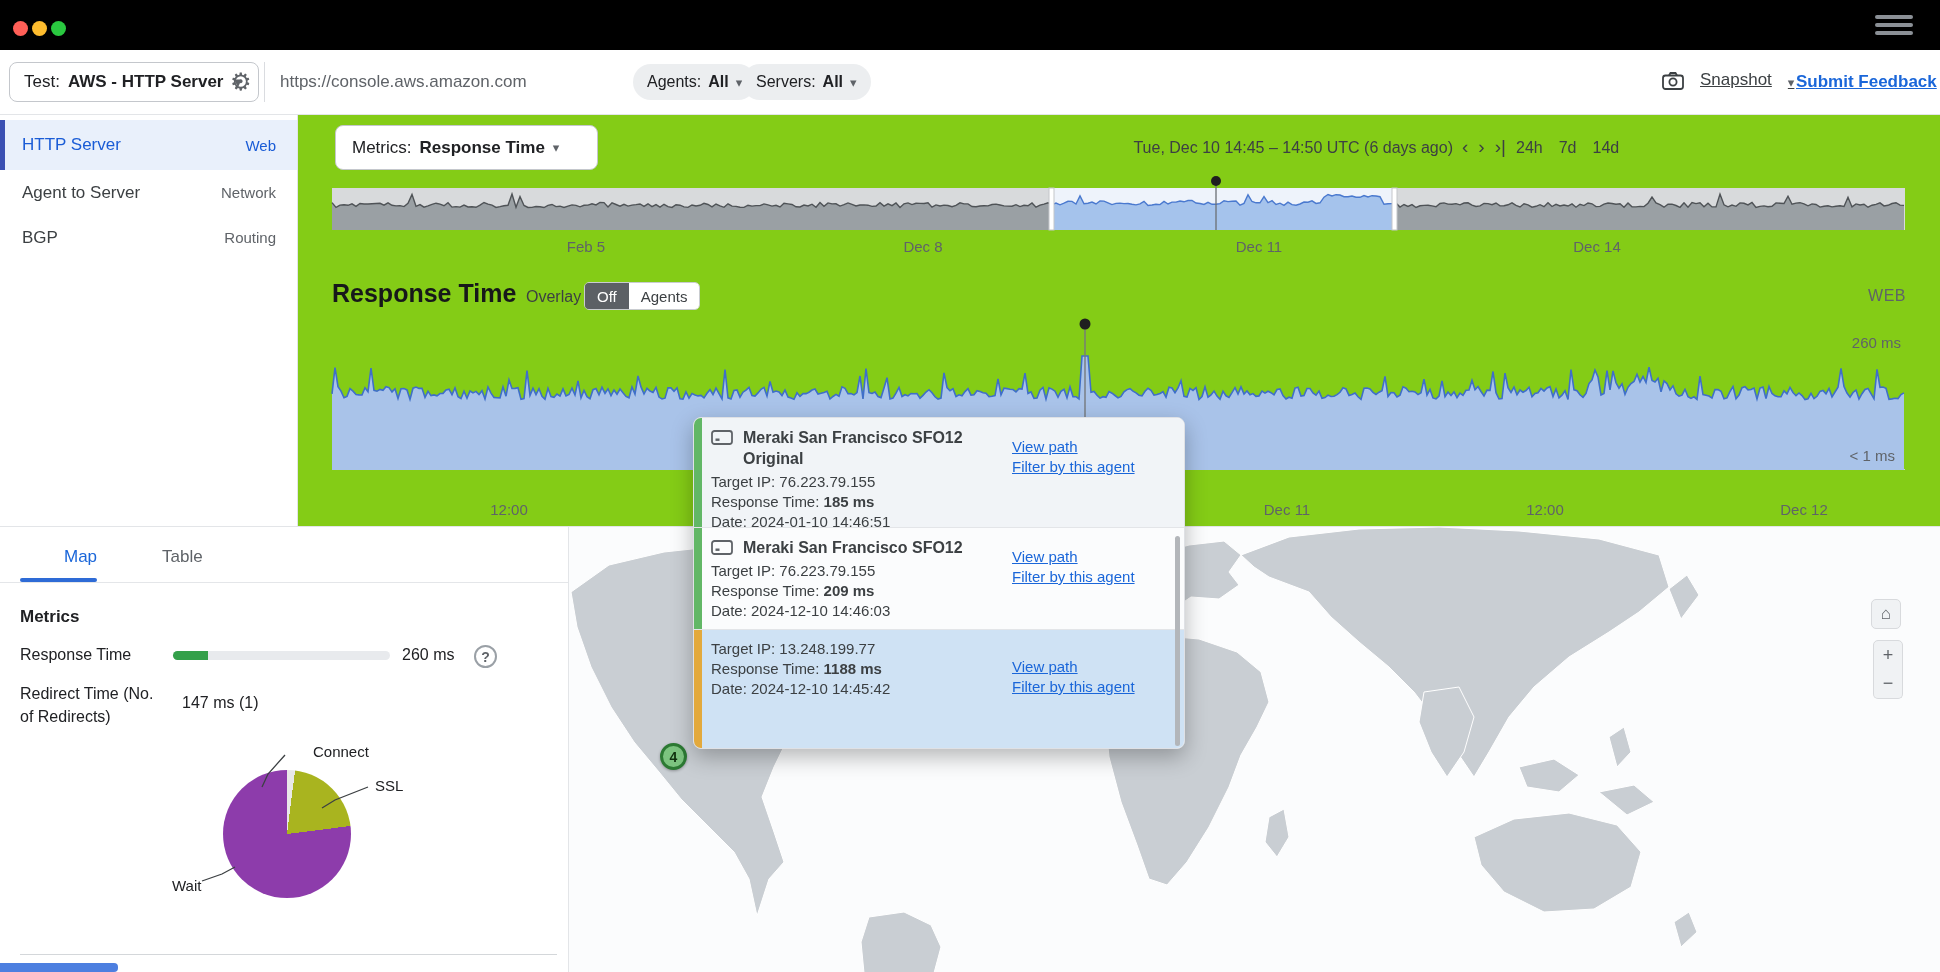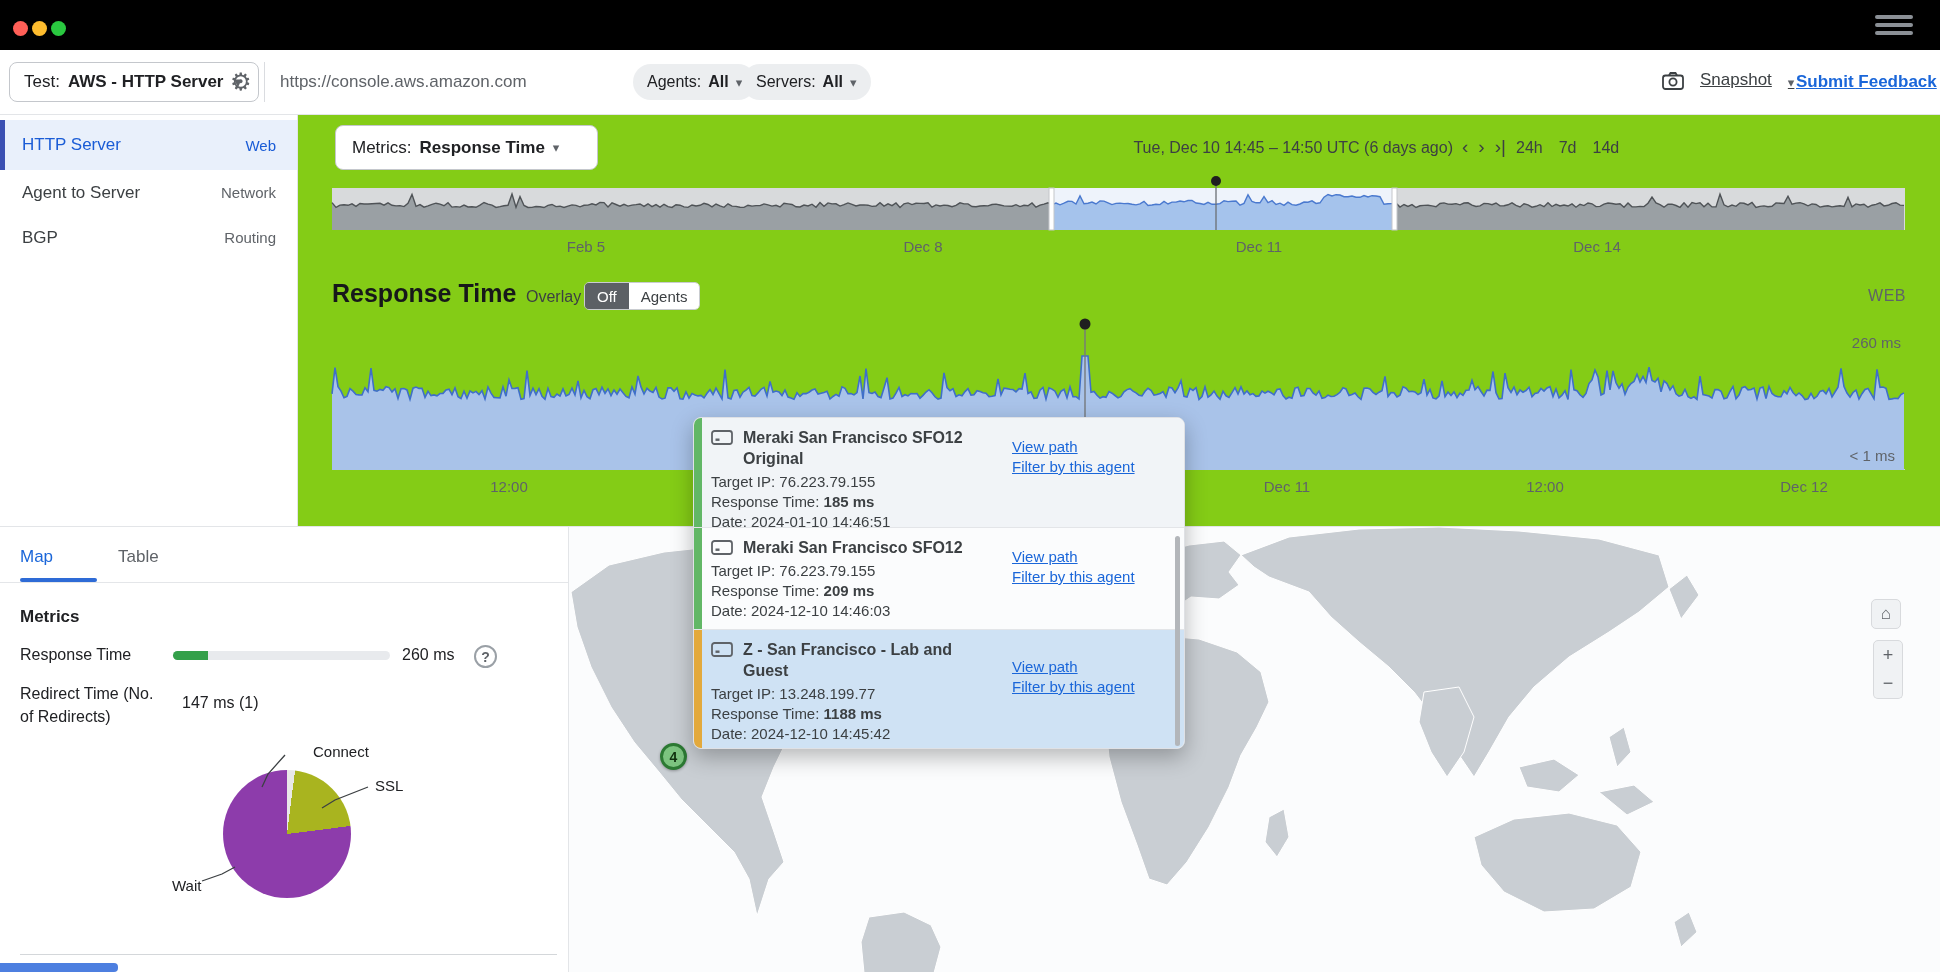--- a/index.html
+++ b/index.html
@@ -59,21 +59,21 @@
   .overlay-toggle { position:absolute; left:584px; top:282px; height:28px; display:flex; border:1px solid #c9ccd0; border-radius:5px; overflow:hidden; font-size:15px; }
   .overlay-toggle .seg { display:flex; align-items:center; padding:0 12px; cursor:pointer; background:#fff; color:#3c4043; }
   .overlay-toggle .seg.sel { background:#5c6065; color:#fff; }
   .web-badge { position:absolute; right:34px; top:287px; font-size:16px; color:#5f6368; letter-spacing:0.5px; }
 
   
   .main-chart { position:absolute; left:332px; top:353px; width:1573px; height:117px; border-bottom:1px solid #d0d3d6; }
   .main-chart svg { overflow:visible; }
   .ymax { position:absolute; right:39px; top:334px; font-size:15px; color:#5f6368; }
   .ymin { position:absolute; right:45px; top:447px; font-size:15px; color:#5f6368; z-index:2; }
-  .xtick { position:absolute; top:478px; transform:translateX(-50%); font-size:15px; color:#5f6368; }
+  .xtick { position:absolute; top:501px; transform:translateX(-50%); font-size:15px; color:#5f6368; }
 
   
   .popup { position:absolute; left:693px; top:417px; width:492px; height:332px; background:#fff; border:1px solid #dfe1e5; border-radius:8px; box-shadow:0 8px 22px rgba(0,0,0,.28); z-index:5; overflow:hidden; }
   .agent-card { position:relative; display:flex; }
   .agent-card .accent { width:8px; flex:0 0 8px; }
   .agent-card.c1 { height:110px; background:#f1f4f7; border-bottom:1px solid #e3e5e8; }
   .agent-card.c1 .accent { background:#62b766; }
   .agent-card.c2 { height:102px; background:#fbfcfd; border-bottom:1px solid #e3e5e8; }
   .agent-card.c2 .accent { background:#62b766; }
   .agent-card.c3 { height:120px; background:#cfe2f4; }
@@ -84,21 +84,21 @@
   .agent-icon { margin-top:3px; flex:0 0 auto; }
   .agent-line b { font-weight:bold; }
   .card-links { position:absolute; left:318px; top:20px; display:flex; flex-direction:column; gap:3px; font-size:15px; }
   .agent-card.c3 .card-links { top:28px; }
   .card-links a { color:#1a66d9; text-decoration:underline; cursor:pointer; }
   .popup-scroll { position:absolute; right:4px; top:118px; width:5px; height:210px; background:#b3b6ba; border-radius:3px; }
 
   
   .left-panel { position:absolute; left:0; top:526px; width:569px; height:446px; background:#fff; border-top:1px solid #e3e5e8; border-right:1px solid #e3e5e8; }
   .tabs-row { position:relative; height:56px; border-bottom:1px solid #e4e6e9; }
-  .tab { position:absolute; top:20px; font-size:17px; cursor:pointer; }
+  .tab { position:absolute; top:20px; font-size:17px; cursor:pointer;margin-left:44px; }
   .tab.map { left:20px; color:#1a66d9; }
   .tab.table { left:118px; color:#5f6368;text-align:right; }
   .tab-underline { position:absolute; left:20px; top:51px; width:77px; height:4px; background:#2e6bd6; border-radius:2px; }
   .metrics-head { position:absolute; left:20px; top:80px; font-size:17px; font-weight:bold; color:#202124; }
   .m-label { position:absolute; font-size:16px; color:#202124; }
   .progress-track { position:absolute; left:173px; top:124px; width:217px; height:9px; background:#e8eaed; border-radius:5px; }
   .progress-fill { height:9px; width:35px; background:#34a04a; border-radius:5px 0 0 5px; }
   .m-value { position:absolute; font-size:16px; color:#202124; }
   .help-circle { position:absolute; left:474px; top:118px; width:23px; height:23px; border:2px solid #9aa0a6; border-radius:50%; color:#5f6368; font-size:14px; font-weight:bold; display:flex; align-items:center; justify-content:center; cursor:pointer; }
   .pie { position:absolute; left:223px; top:243px; width:128px; height:128px; border-radius:50%; }
@@ -278,27 +278,20 @@
         <div class="agent-line">Date: 2024-12-10 14:46:03</div>
       </div>
       <div class="card-links">
         <a>View path</a>
         <a>Filter by this agent</a>
       </div>
     </div>
     <div class="agent-card c3">
       <div class="accent"></div>
       <div class="content">
-        <div class="agent-title-row">
-          <svg class="agent-icon" width="22" height="15" viewBox="0 0 22 15">
-              <rect x="1" y="1" width="20" height="13" rx="2.5" fill="none" stroke="#5f6368" stroke-width="1.8"></rect>
-              <rect x="4.5" y="8.5" width="4" height="2.4" fill="#5f6368"></rect>
-            </svg>
-          <span class="agent-title">Z - San Francisco - Lab and Guest</span>
-        </div>
         <div class="agent-line">Target IP: 13.248.199.77</div>
         <div class="agent-line"><span>Response Time: </span><b>1188 ms</b></div>
         <div class="agent-line">Date: 2024-12-10 14:45:42</div>
       </div>
       <div class="card-links">
         <a>View path</a>
         <a>Filter by this agent</a>
       </div>
     </div>
     <div class="popup-scroll"></div>

